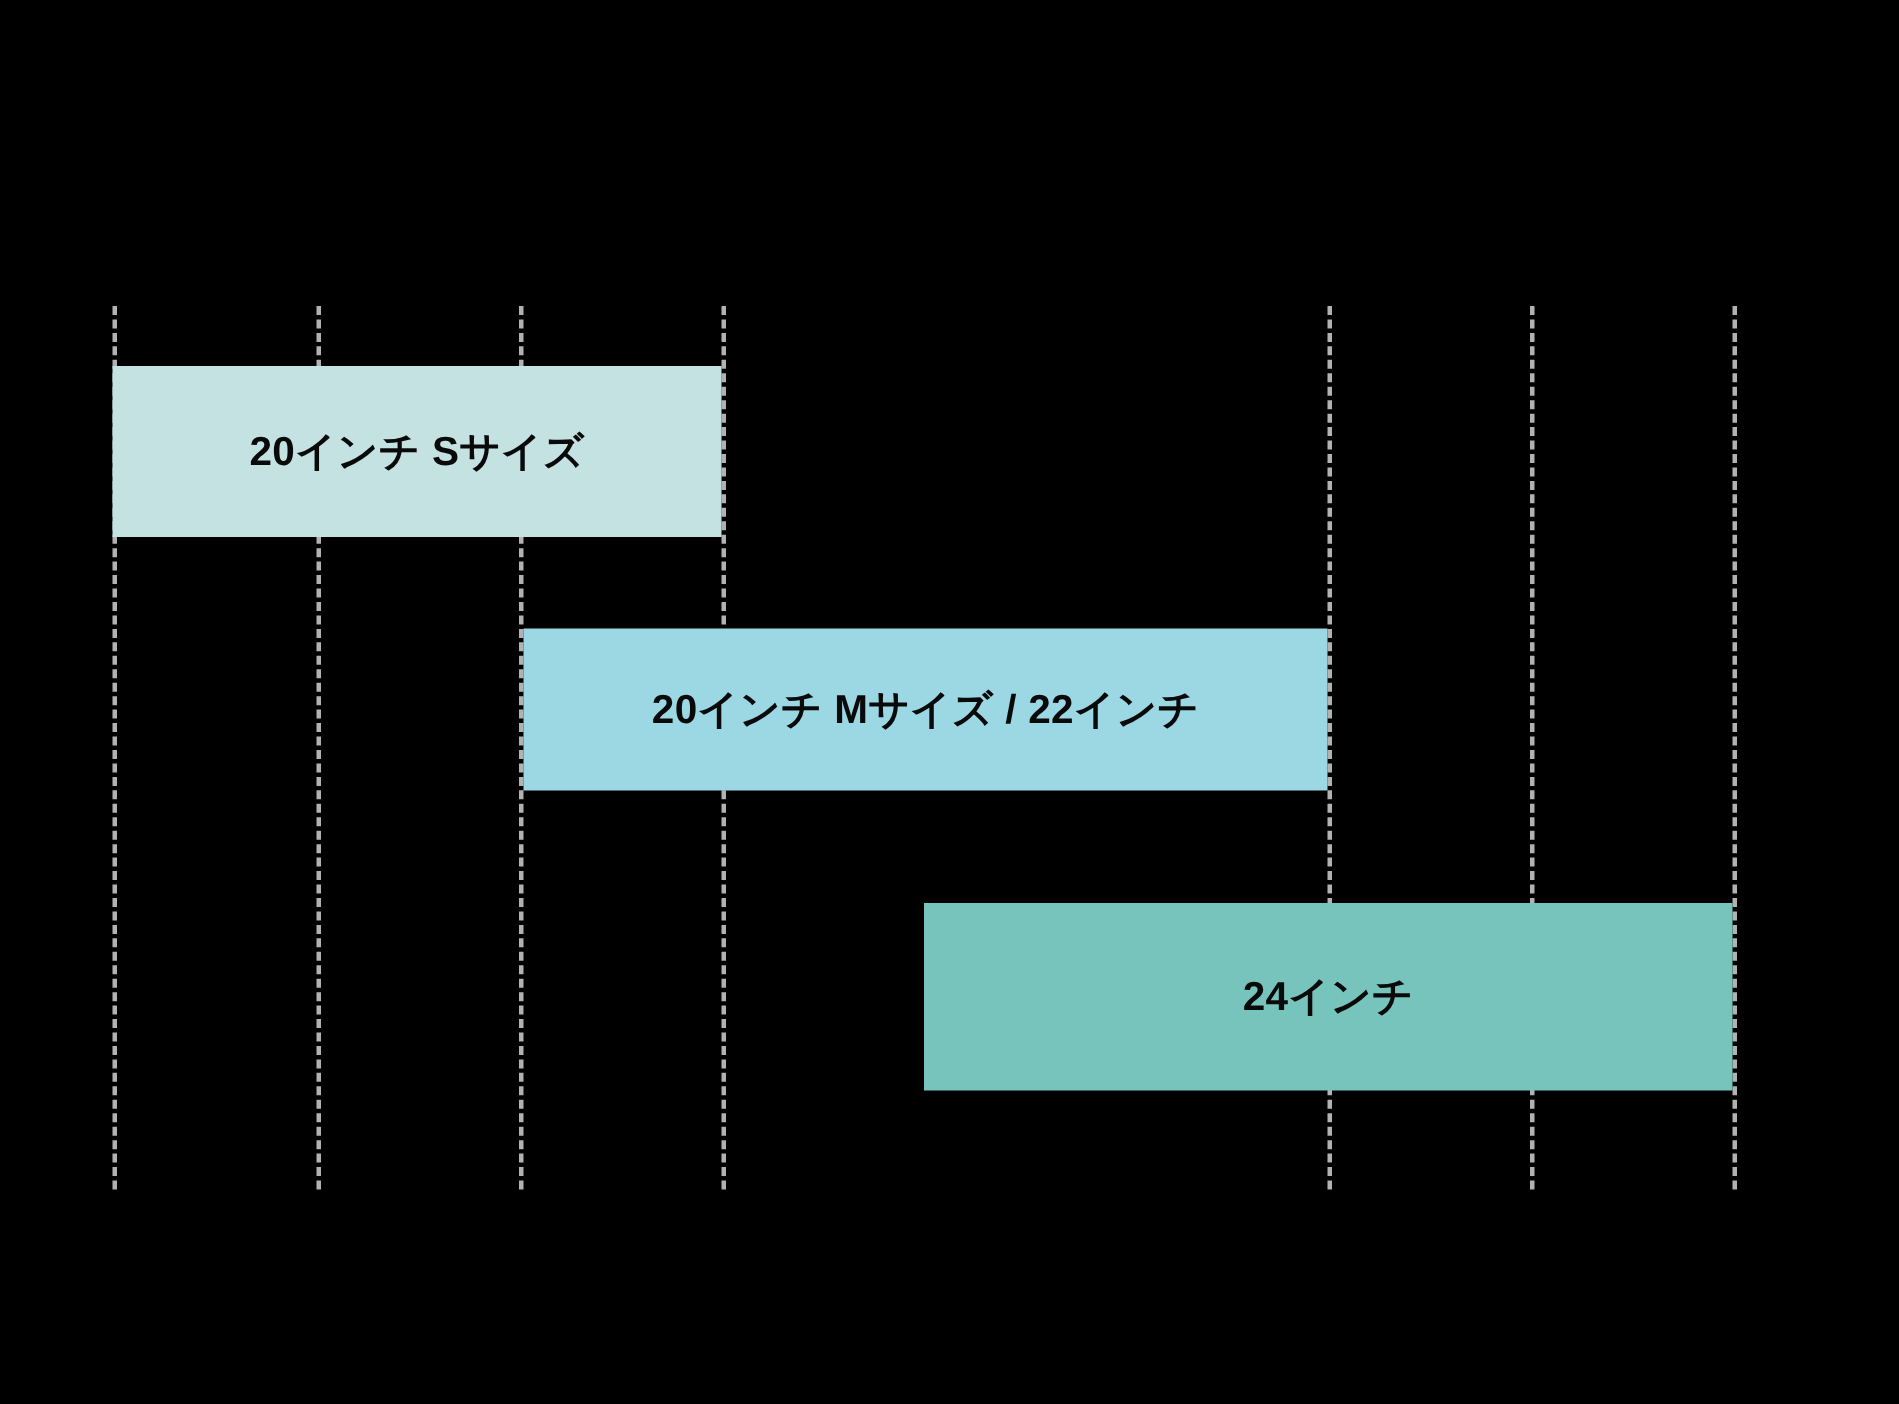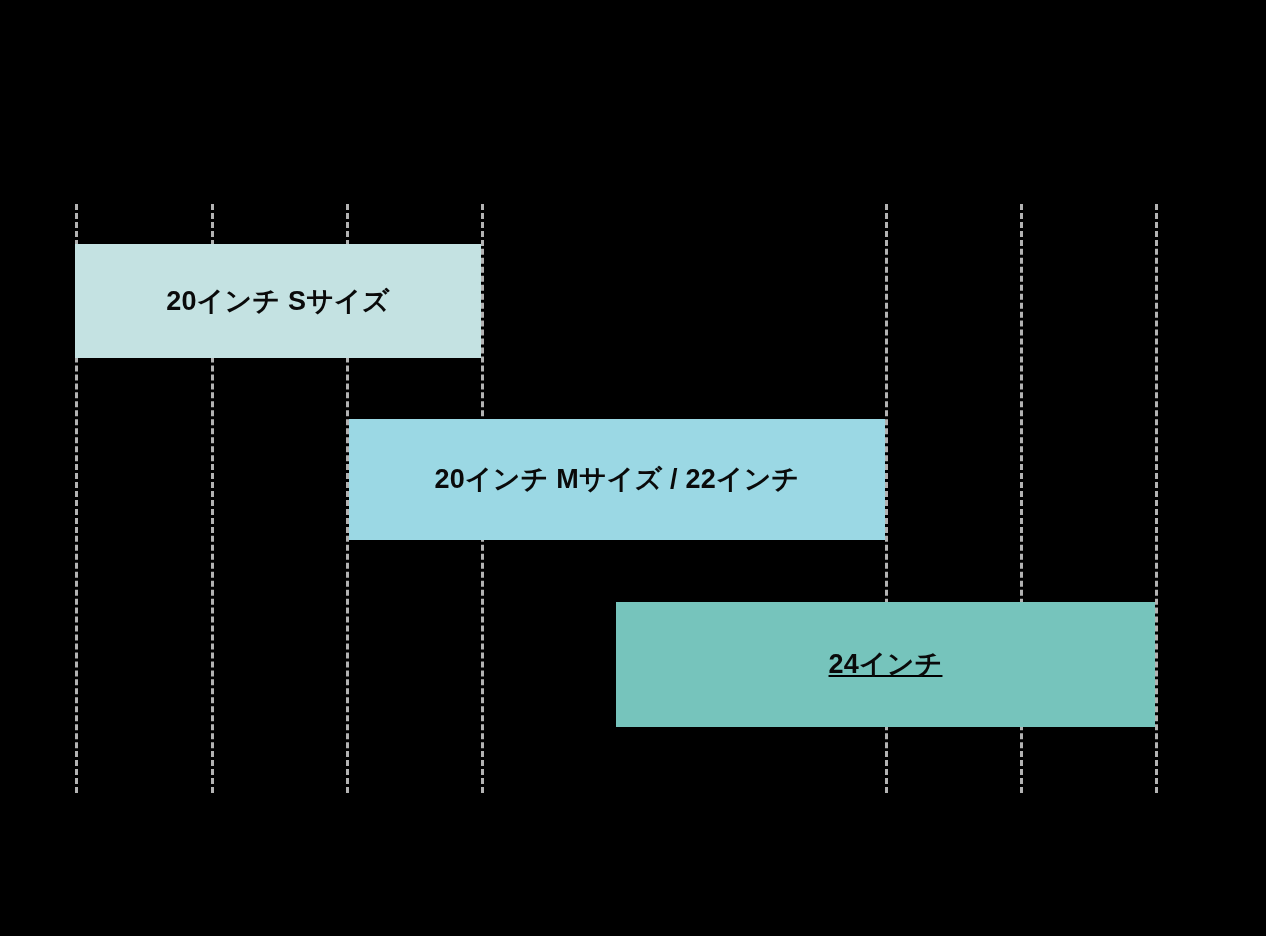--- a/index.html
+++ b/index.html
@@ -60,22 +60,22 @@
     <div class="gridline" style="left:346px;"></div>
     <div class="gridline" style="left:481px;"></div>
     <div class="gridline" style="left:885px;"></div>
     <div class="gridline" style="left:1020px;"></div>
     <div class="gridline" style="left:1155px;"></div>
 
     <div class="bar" style="left:75px; top:244px; width:406px; height:114px; background:#c4e2e2;">
       <span class="bar-label">20インチ Sサイズ</span>
     </div>
 
-    <div class="bar" style="left:349px; top:419px; width:536px; height:121px; background:#9bd8e4;">
+    <div class="bar" style="left:349px; top:419px; width:536px; height:108px; background:#9bd8e4;">
       <span class="bar-label">20インチ Mサイズ / 22インチ</span>
     </div>
 
-    <div class="bar" style="left:616px; top:602px; width:539px; height:125px; background:#76c4bc;text-decoration:underline;">
+    <div class="bar" style="left:616px; top:602px; width:539px; height:125px; background:#76c4bc;">
       <span class="bar-label">24インチ</span>
     </div>
 
   </div>
 </div>
 
 </body></html>

